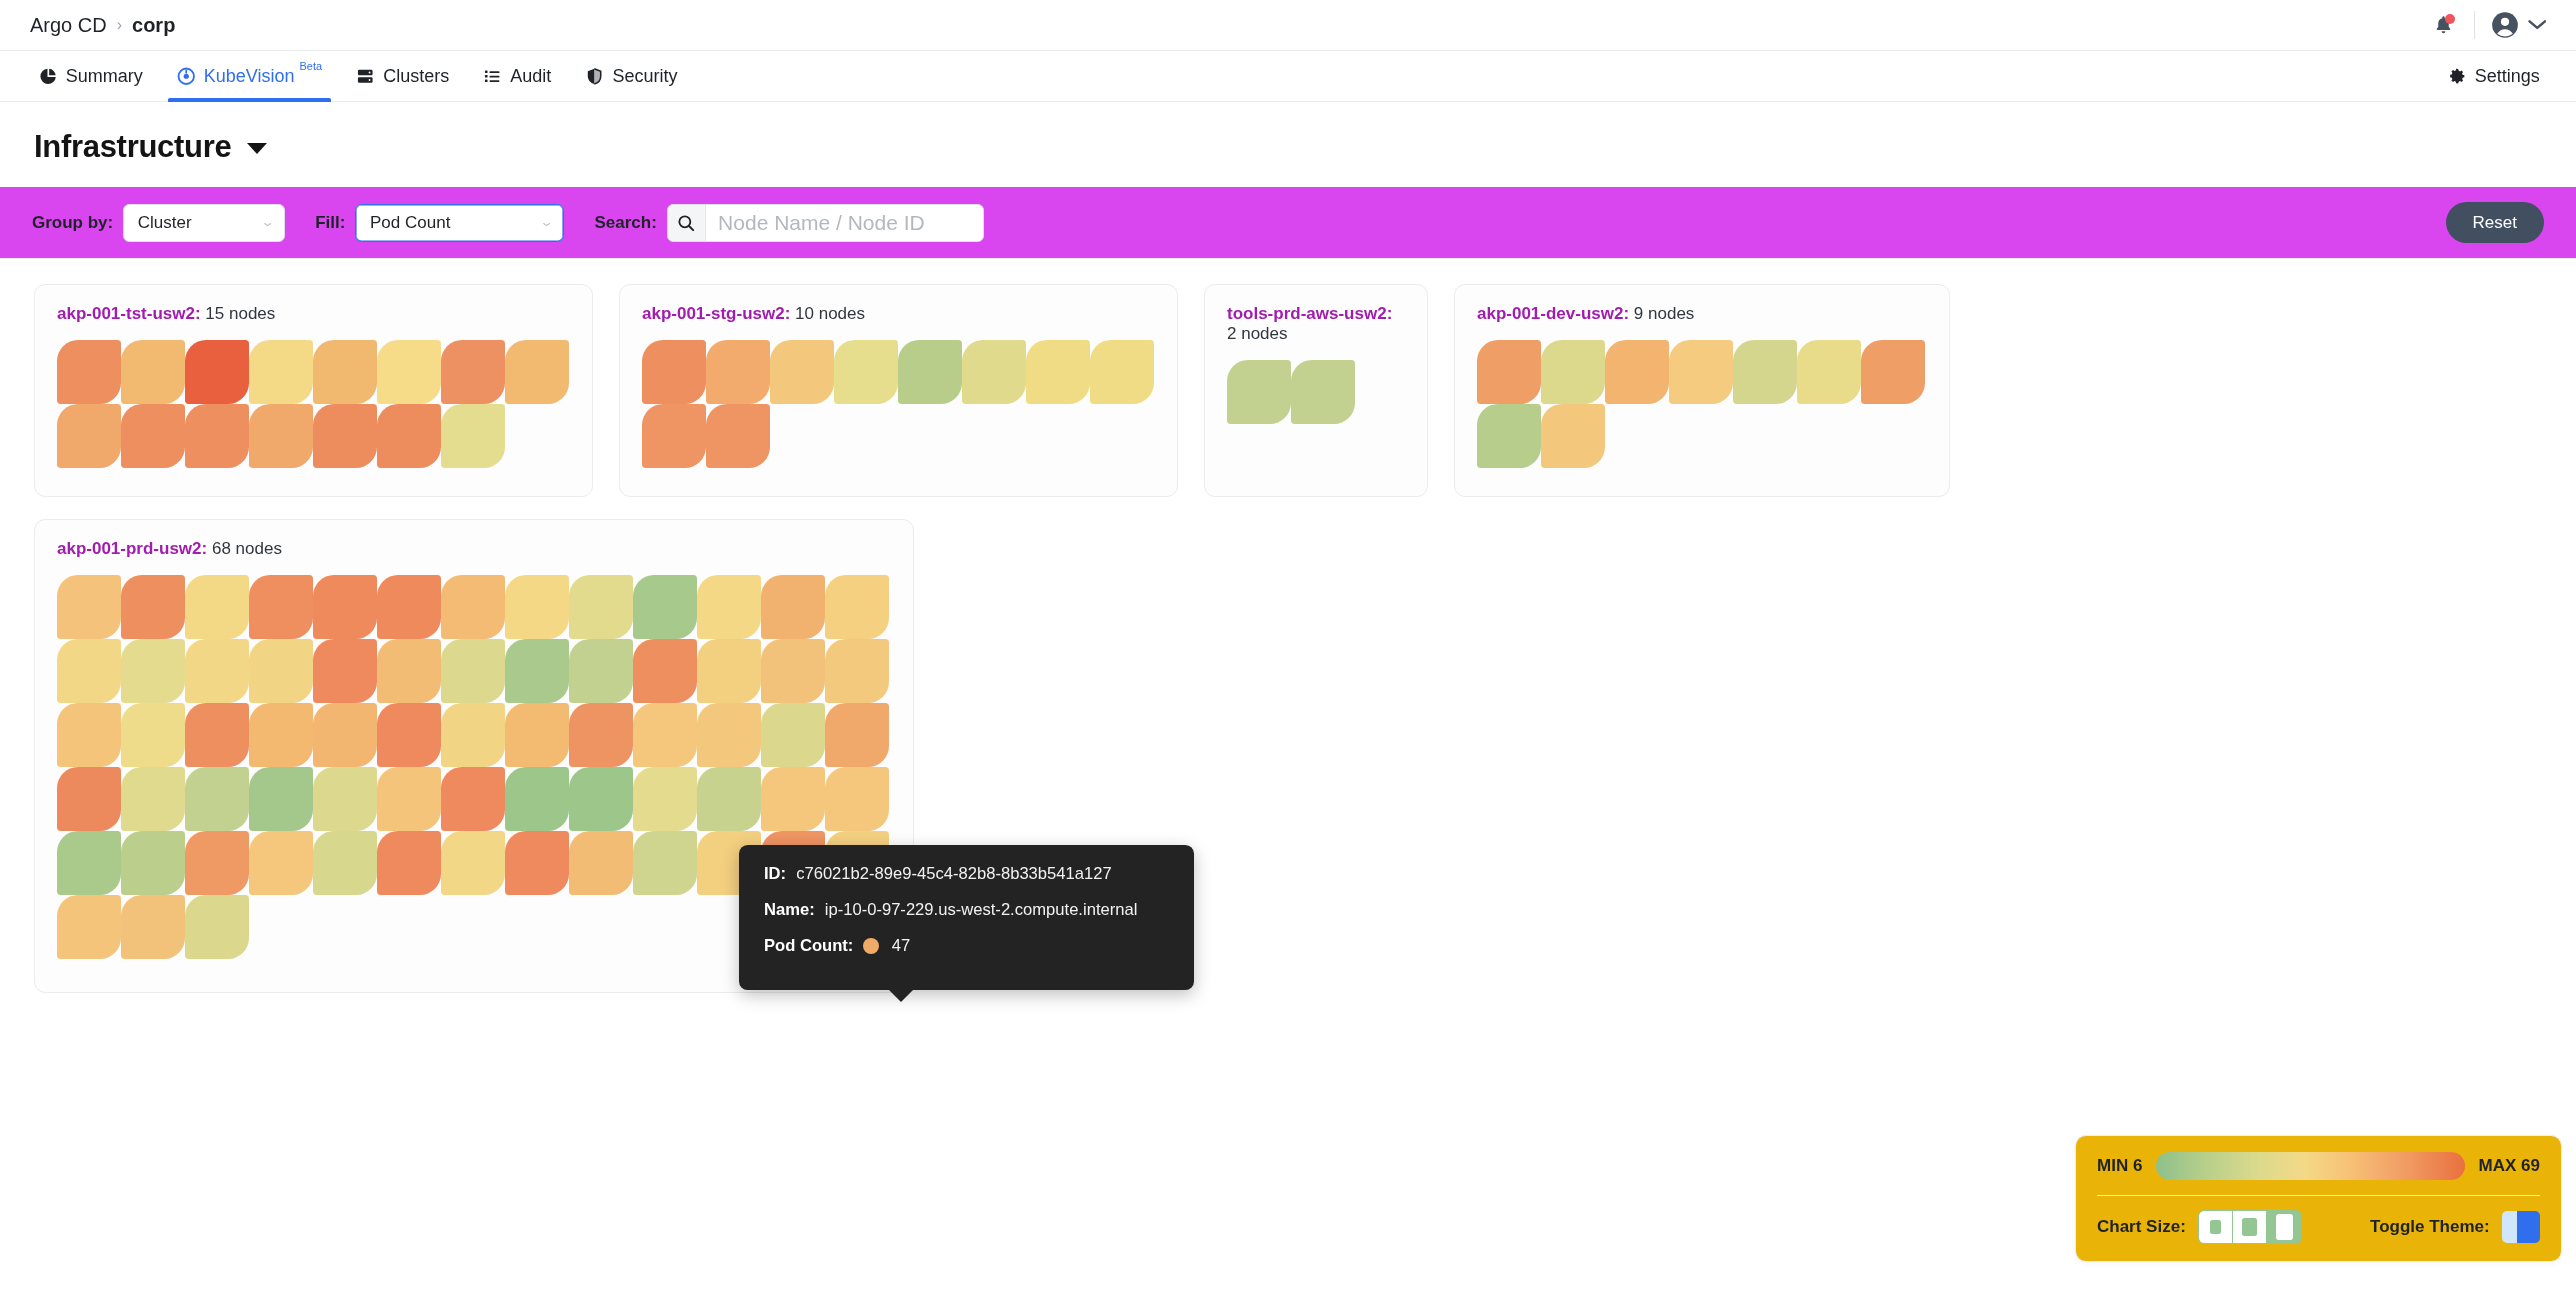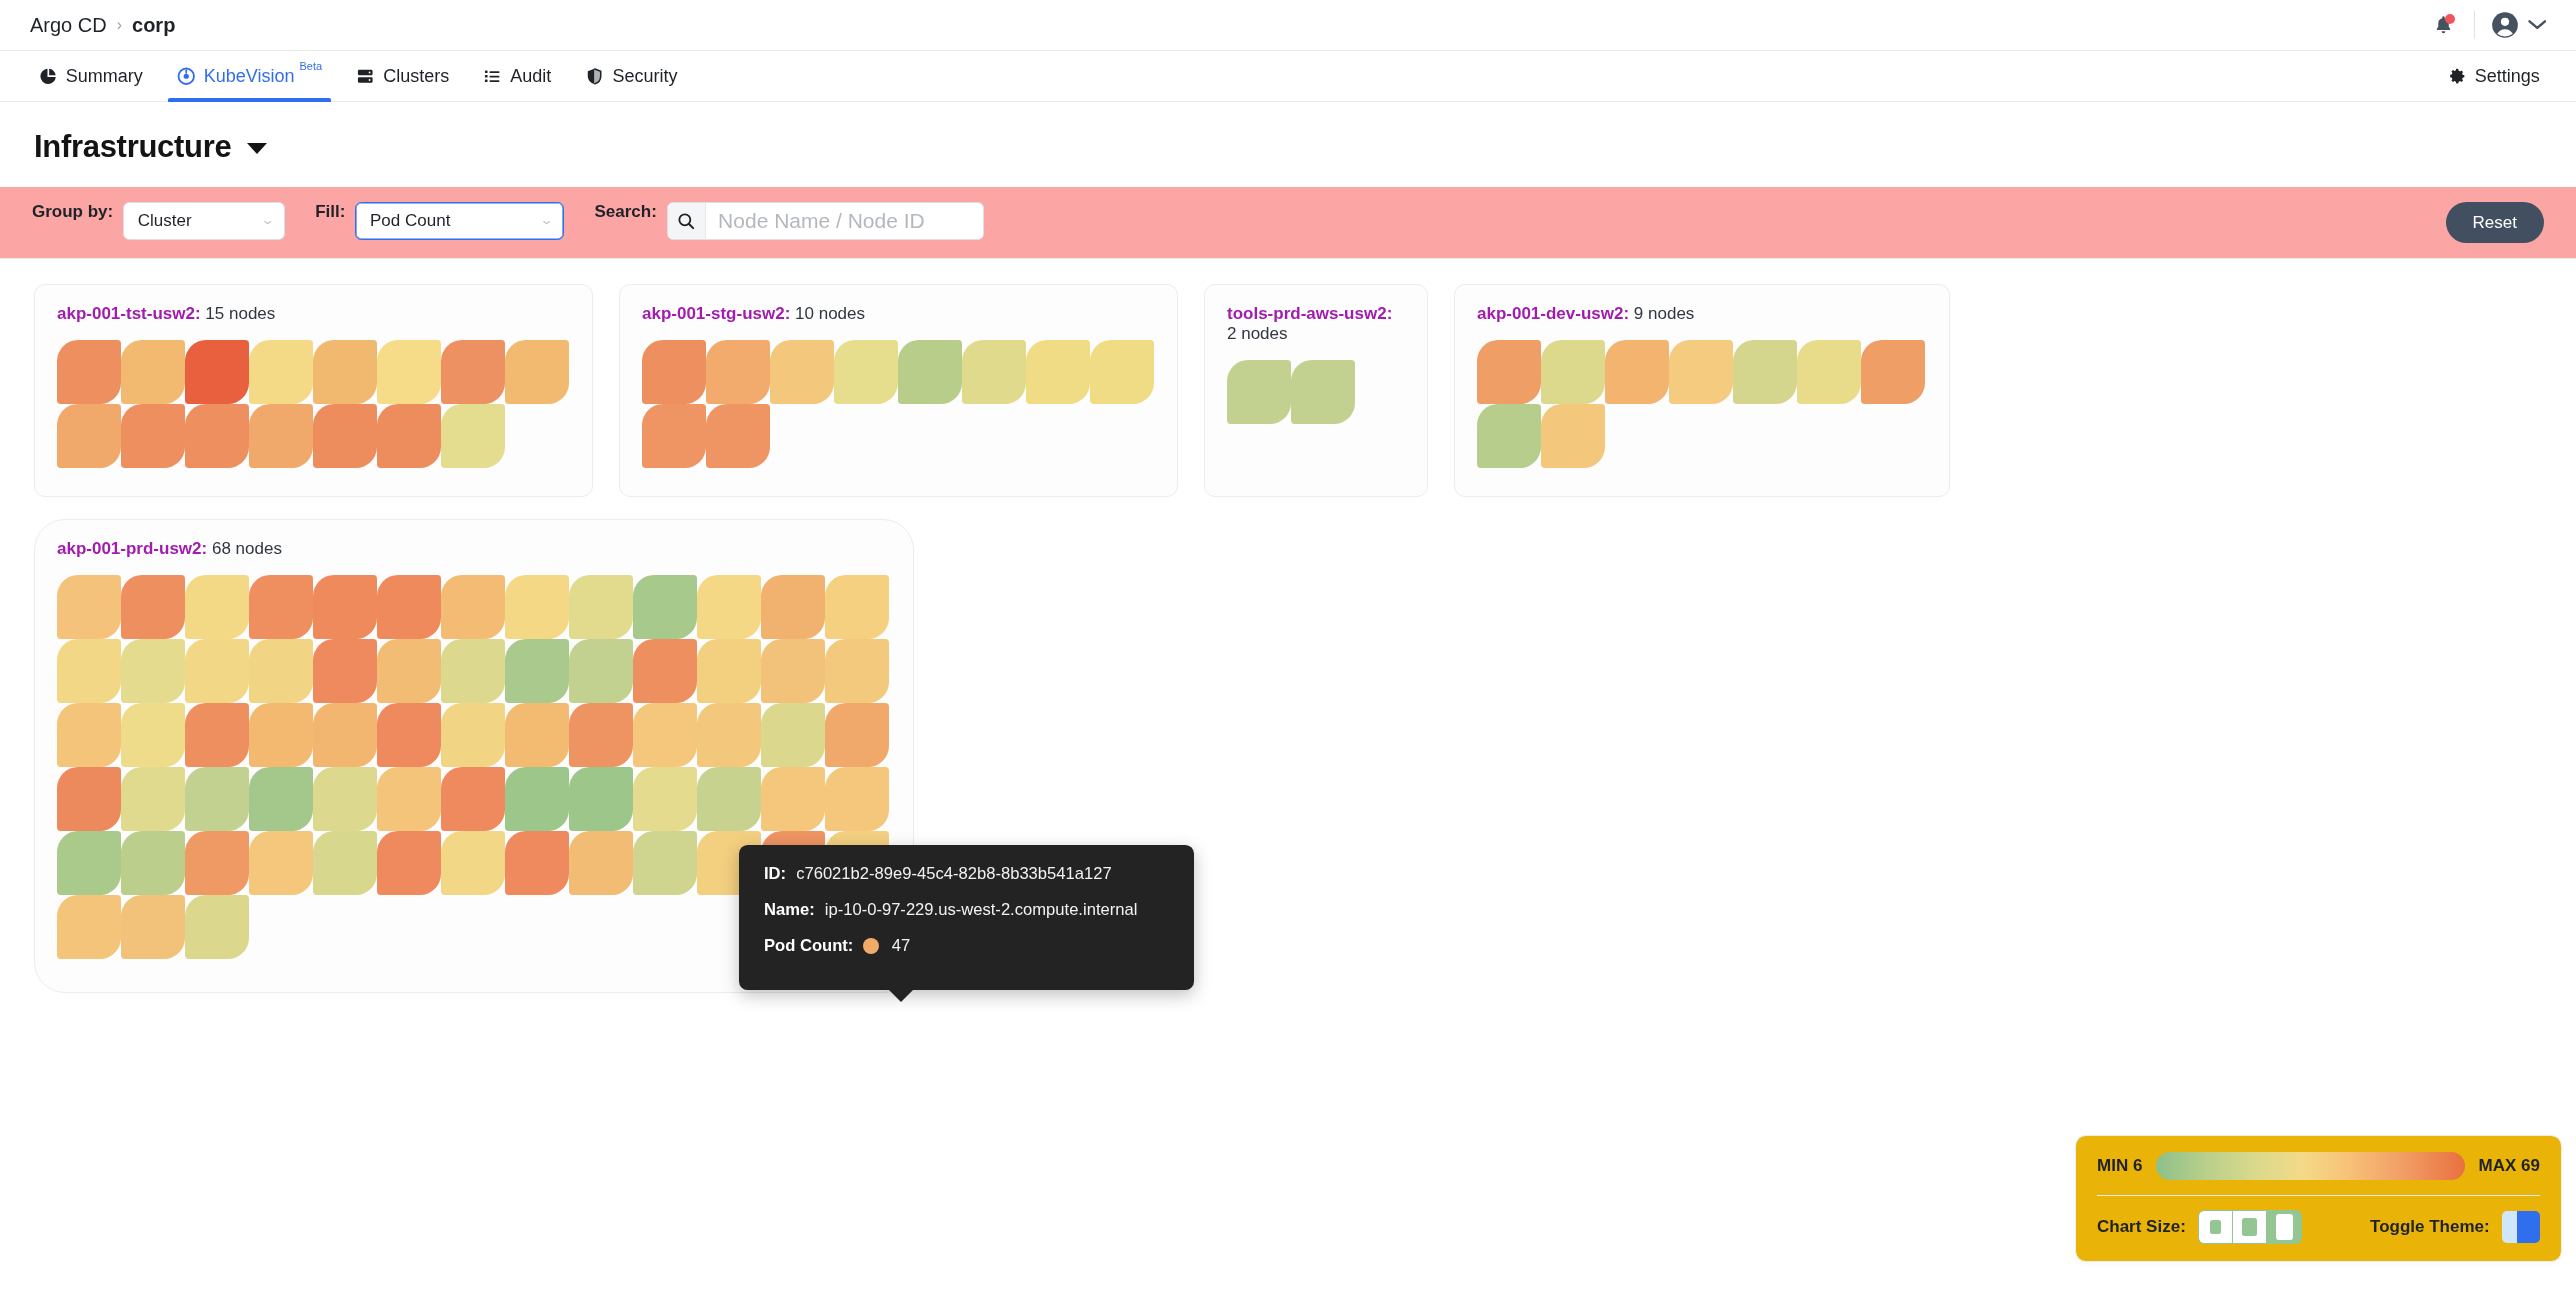--- a/index.html
+++ b/index.html
@@ -73,23 +73,23 @@
   .page-title { font-size: 31px; font-weight: 700; color: #141414; letter-spacing: -0.3px; }
   .title-caret {
     width: 0; height: 0;
     border-left: 10px solid transparent; border-right: 10px solid transparent;
     border-top: 11px solid #141414;
     margin-top: 3.7px;
   }
 
   
   .toolbar {
-    background: #fca5a5;
+    background: #d946ef;
     border-bottom: 1.2px solid #ececec;
-    display: flex; align-items: flex-start;
+    display: flex; align-items: center;
     padding: 15px 32px 15px 32px;
     margin: 0 -34px;
     gap: 0;
   }
   .tb-label { font-size: 17px; font-weight: 700; color: #1f2328; margin-right: 10px; white-space: nowrap; }
   .select {
     height: 38px; min-width: 0;
     border: 1.2px solid #dcdfe3; border-radius: 6.2px;
     background: #fff;
     display: flex; align-items: center;
@@ -141,21 +141,21 @@
   .card {
     background: #fdfdfd;
     border: 1.2px solid #ececec;
     border-radius: 11px;
     padding: 18.5px 22px 22px 22px;
   }
   .card.c-tst { width: 559px; min-height: 213px; }
   .card.c-stg { width: 559px; min-height: 213px; }
   .card.c-tools { width: 224px; min-height: 213px; }
   .card.c-dev { width: 496px; min-height: 213px; }
-  .card.c-prd { width: 880px; min-height: 474px; border-radius: 31px; }
+  .card.c-prd { width: 880px; min-height: 474px; }
   .card-title { font-size: 17px; color: #303740; margin-bottom: 16px; }
   .card-title b { font-weight: 700; color: #a21caf; }
 
   .node-grid { display: flex; flex-wrap: wrap; gap: 0px; }
   .node {
     width: 64px; height: 64px;
     border-radius: 21px 3.7px 21px 3.7px;
     flex: 0 0 auto;
     cursor: pointer;
   }

